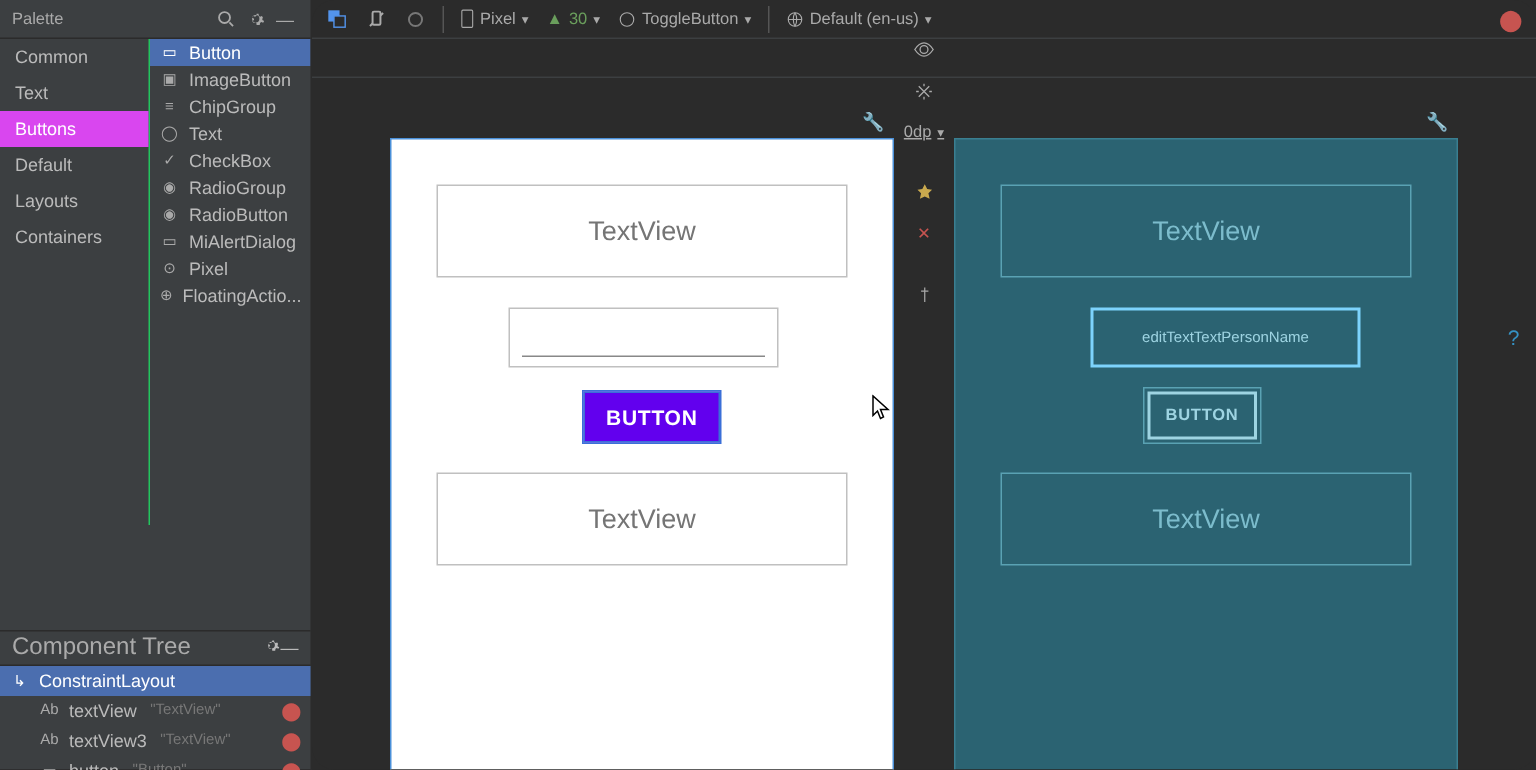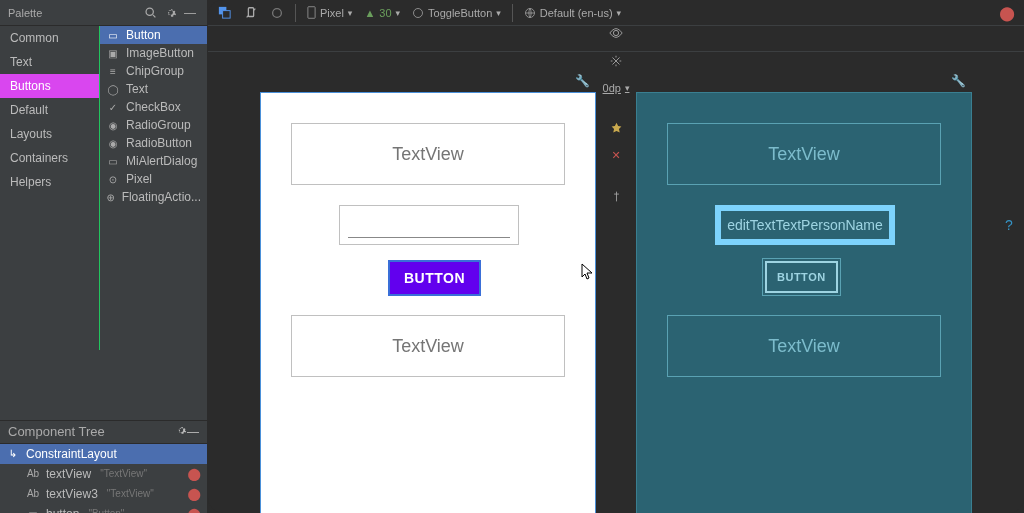--- a/index.html
+++ b/index.html
@@ -16,21 +16,21 @@
   .palette-cats { width: 100px; border-right: 1px solid #22c55e; }
   .cat { height: 24px; display: flex; align-items: center; padding: 0 10px; cursor: pointer; color: #bbbbbb; }
   .cat.sel { background: #d946ef; color: #fff; }
   .palette-items { flex: 1; overflow: hidden; }
   .pitem { height: 18px; display: flex; align-items: center; padding: 0 6px; gap: 6px; cursor: pointer; }
   .pitem.sel { background: #4b6eaf; color: #fff; }
   .pitem .picon { width: 14px; height: 14px; display:flex;align-items:center;justify-content:center;font-size:10px;color:#aaaaaa; }
   .pitem.sel .picon { color:#fff; }
   
   .comptree-header { height: 24px; display: flex; align-items: center; padding: 0 8px; border-top:1px solid #2b2b2b; border-bottom:1px solid #2b2b2b; }
-  .comptree-header .title { flex:1; font-size: 13px; color: #aaaaaa; }
+  .comptree-header .title { flex:1; font-size: 16px; color: #aaaaaa; }
   .comptree { flex:1; overflow:auto; }
   .ctrow { height: 20px; display:flex; align-items:center; padding: 0 6px; gap:6px; cursor:pointer; }
   .ctrow.sel { background:#4b6eaf; color:#fff; }
   .ctrow .indent1 { width: 14px; }
   .ctrow .cicon { width:14px;height:14px;display:flex;align-items:center;justify-content:center;font-size:10px;color:#aaaaaa; }
   .ctrow.sel .cicon { color:#fff; }
   .ctrow .hint { color:#777; font-size:10px; margin-left:3px; }
   .ctrow .warn { margin-left:auto; color:#c75450; font-size:12px; }
   
   
@@ -53,21 +53,21 @@
   .device.design { background:#fff; border:1px solid #4a90d9; }
   .device.blueprint { background:#2b6372; border:1px solid #3a7f91; }
   
   .tv-box { position:absolute; left:30px; right:30px; height:62px; display:flex; align-items:center; justify-content:center; font-size:18px; }
   .device.design .tv-box { border:1px solid #c0c0c0; color:#757575; }
   .device.blueprint .tv-box { border:1px solid #5aa2b3; color:#7cbccc; }
   
   .et-box { position:absolute; left:78px; width:180px; height:40px; display:flex; align-items:center; justify-content:center; }
   .device.design .et-box { border:1px solid #c0c0c0; }
   .device.design .et-line { position:absolute; bottom:6px; left:8px; right:8px; height:1px; background:#888; }
-  .device.blueprint .et-box { border:6px solid #7dd3fc; color:#9ed4e2; font-size:14px; }
+  .device.blueprint .et-box { border:2px solid #7dd3fc; color:#9ed4e2; font-size:10px;margin-left:12px; }
   
   .btn-box { position:absolute; padding:8px 14px; font-size:14px; font-weight:600; letter-spacing:0.5px; }
   .device.design .btn-box { background:#6200ee; color:#fff; border:1px solid #3a6fd8; }
   .device.design .btn-box::after { content:""; position:absolute; left:-2px;right:-2px;top:-2px;bottom:-2px;border:1px solid #3a6fd8; }
   .device.blueprint .btn-box { border:2px solid #9ed4e2; color:#9ed4e2; }
   .device.blueprint .btn-box::after { content:""; position:absolute; left:-5px;right:-5px;top:-5px;bottom:-5px;border:1px solid #5aa2b3; }
   
   .cursor { position:absolute; width:14px; height:18px; }
   .cursor svg { width:14px; height:18px; }
 
@@ -97,21 +97,20 @@
     </div>
 
     <div class="palette-body">
       <div class="palette-cats">
         <div class="cat">Common</div>
         <div class="cat">Text</div>
         <div class="cat sel">Buttons</div>
         <div class="cat">Default</div>
         <div class="cat">Layouts</div>
         <div class="cat">Containers</div>
-        <div class="cat">Helpers</div>
       </div>
       <div class="palette-items">
         <div class="pitem sel">
             <span class="picon">▭</span>
             <span>Button</span>
           </div>
         <div class="pitem">
             <span class="picon">▣</span>
             <span>ImageButton</span>
           </div>

